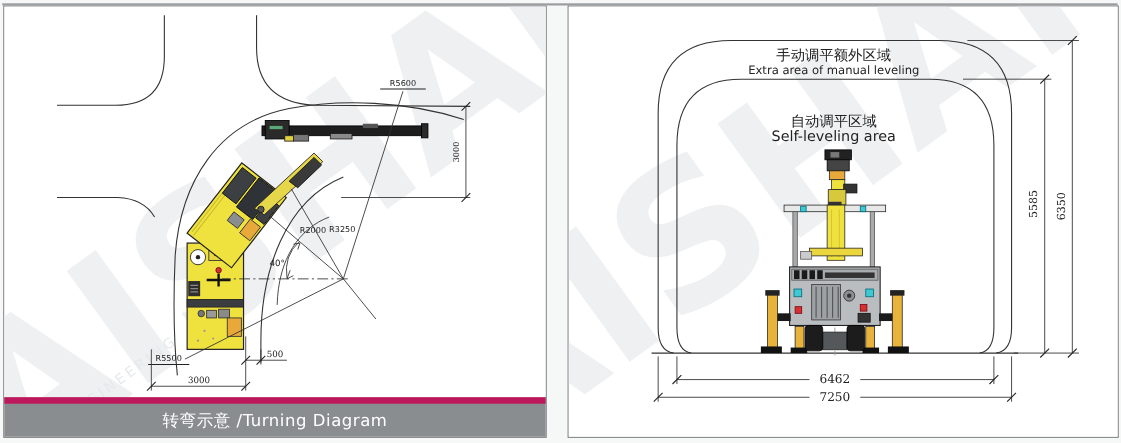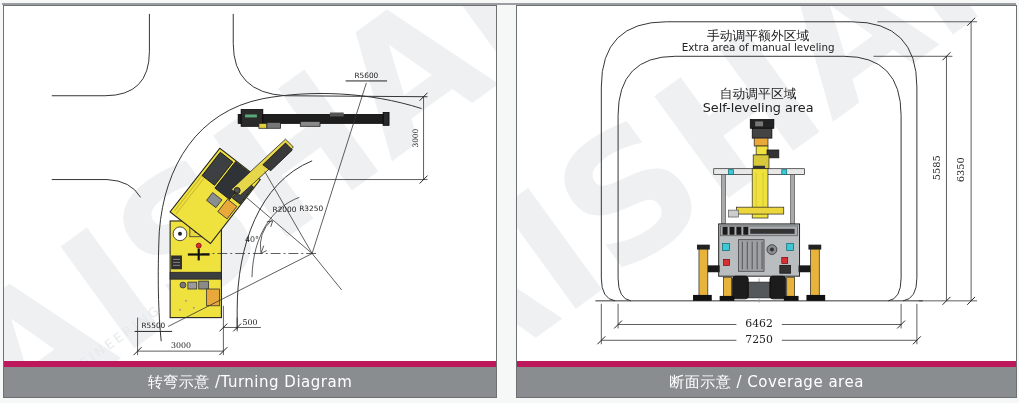--- a/index.html
+++ b/index.html
@@ -256,17 +256,14 @@
           <text class="cad" x="757" y="52" font-size="10.5" text-anchor="middle">Extra area of manual leveling</text>
           <text class="cjk" x="757" y="99" font-size="13" text-anchor="middle">自动调平区域</text>
           <text class="cad" x="757" y="113" font-size="13" text-anchor="middle">Self-leveling area</text>
           <text class="dim" x="941" y="170" font-size="10" text-anchor="middle" transform="rotate(-90 941 170)">5585</text>
           <text class="dim" x="966" y="172" font-size="10" text-anchor="middle" transform="rotate(-90 966 172)">6350</text>
           <text class="dim" x="758" y="332" font-size="11" text-anchor="middle">6462</text>
           <text class="dim" x="758" y="348" font-size="11" text-anchor="middle">7250</text>
         </g>
       </svg>
     </div>
-    <div class="footerbar">
-      <span>断面示意 / Coverage area</span>
-    </div>
   </div>
 </div>
 
 </body></html>

